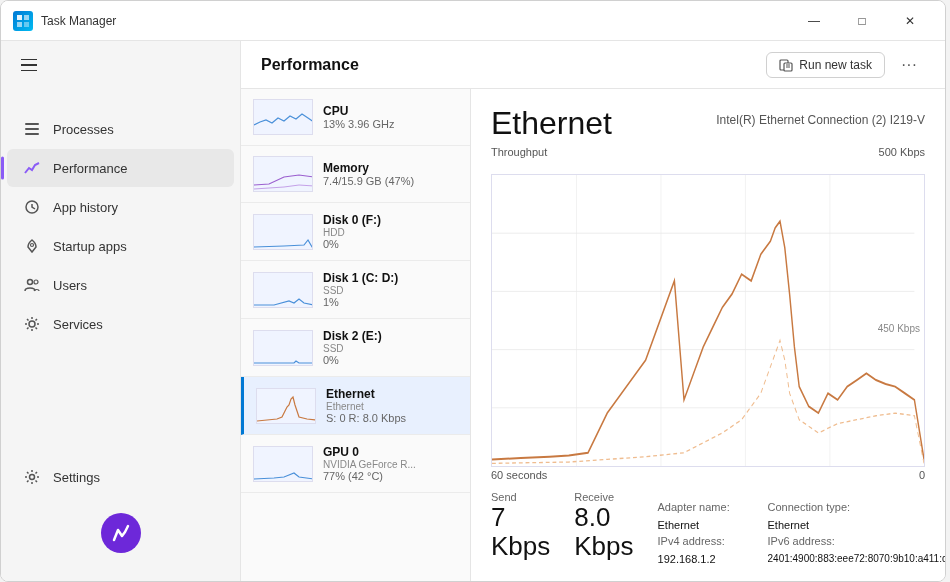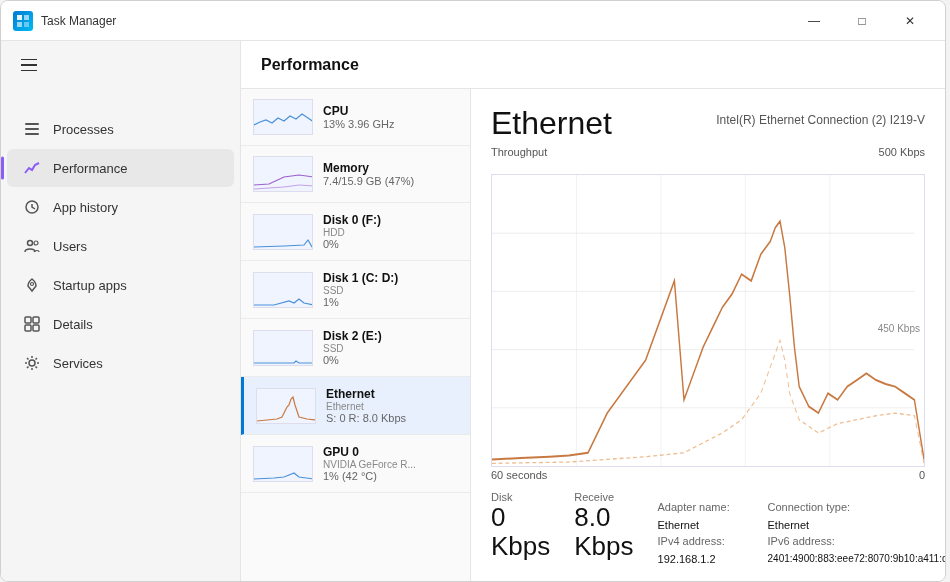--- a/index.html
+++ b/index.html
@@ -350,68 +350,89 @@
               <circle cx="8" cy="8" r="6" stroke="#555" stroke-width="1.5"></circle>
               <polyline points="8,5 8,8 11,10" stroke="#555" stroke-width="1.5"></polyline>
             </svg>
           </div>
           <span>App history</span>
         </div>
 
         <div class="nav-item">
           <div class="nav-icon">
             <svg width="16" height="16" viewBox="0 0 16 16" fill="none">
+              <path d="M8 2 C8 2, 12 5, 12 9 L8 14 L4 9 C4 5, 8 2, 8 2Z" stroke="#555" stroke-width="1.5" fill="none"></path>
+              <circle cx="8" cy="7" r="1.5" stroke="#555" stroke-width="1.2"></circle>
+            </svg>
+          </div>
+          <span>Startup apps</span>
+        </div>
+
+        <div class="nav-item">
+          <div class="nav-icon">
+            <svg width="16" height="16" viewBox="0 0 16 16" fill="none">
               <circle cx="6" cy="5" r="2.5" stroke="#555" stroke-width="1.5"></circle>
               <path d="M1 14 C1 10, 11 10, 11 14" stroke="#555" stroke-width="1.5" fill="none"></path>
               <circle cx="12" cy="5" r="2" stroke="#555" stroke-width="1.2"></circle>
               <path d="M10 14 C10.5 12, 15 12, 15 14" stroke="#555" stroke-width="1.2" fill="none"></path>
             </svg>
           </div>
           <span>Users</span>
         </div>
 
-        <div class="nav-item">
-          <div class="nav-icon">
-            <svg width="16" height="16" viewBox="0 0 16 16" fill="none">
-              <path d="M8 2 C8 2, 12 5, 12 9 L8 14 L4 9 C4 5, 8 2, 8 2Z" stroke="#555" stroke-width="1.5" fill="none"></path>
-              <circle cx="8" cy="7" r="1.5" stroke="#555" stroke-width="1.2"></circle>
-            </svg>
-          </div>
-          <span>Startup apps</span>
-        </div>
-
-        <div class="nav-item">
-          <div class="nav-icon">
-            <svg width="16" height="16" viewBox="0 0 16 16" fill="none">
-              <rect x="1" y="1" width="6" height="6" rx="1" stroke="#555" stroke-width="1.5"></rect>
-              <rect x="9" y="1" width="6" height="6" rx="1" stroke="#555" stroke-width="1.5"></rect>
-              <rect x="1" y="9" width="6" height="6" rx="1" stroke="#555" stroke-width="1.5"></rect>
-              <rect x="9" y="9" width="6" height="6" rx="1" stroke="#555" stroke-width="1.5"></rect>
-            </svg>
-          </div>
-          <span>Details</span>
-        </div>
 
         <div class="nav-item">
           <div class="nav-icon">
             <svg width="16" height="16" viewBox="0 0 16 16" fill="none">
               <circle cx="8" cy="8" r="3" stroke="#555" stroke-width="1.5"></circle>
               <path d="M8 1 L8 3 M8 13 L8 15 M1 8 L3 8 M13 8 L15 8 M3 3 L4.5 4.5 M11.5 11.5 L13 13 M13 3 L11.5 4.5 M4.5 11.5 L3 13" stroke="#555" stroke-width="1.5"></path>
             </svg>
           </div>
           <span>Services</span>
         </div>
       </div>
 
+      <div class="sidebar-bottom">
+        <div class="nav-item">
+          <div class="nav-icon">
+            <svg width="16" height="16" viewBox="0 0 16 16" fill="none">
+              <circle cx="8" cy="8" r="2.5" stroke="#555" stroke-width="1.5"></circle>
+              <path d="M8 1 L8 3 M8 13 L8 15 M1 8 L3 8 M13 8 L15 8 M3 3 L4.5 4.5 M11.5 11.5 L13 13 M13 3 L11.5 4.5 M4.5 11.5 L3 13" stroke="#555" stroke-width="1.5"></path>
+            </svg>
+          </div>
+          <span>Settings</span>
+        </div>
+        <div style="display:flex; justify-content:center; padding: 8px 0;">
+          <div class="brand-logo">
+            <svg width="22" height="22" viewBox="0 0 22 22" fill="none">
+              <path d="M4 18 L8 8 L12 14 L15 10 L18 4" stroke="white" stroke-width="2.5" fill="none" stroke-linejoin="round" stroke-linecap="round"></path>
+            </svg>
+          </div>
+        </div>
+      </div>
     </div>
 
     <div class="main-content">
 
       <div class="main-header">
         <span class="main-title">Performance</span>
+        <div class="header-actions">
+          <button class="run-task-btn">
+            <svg width="14" height="14" viewBox="0 0 14 14">
+              <rect x="1" y="2" width="8" height="10" rx="1" stroke="#555" stroke-width="1.2" fill="none"></rect>
+              <rect x="5" y="5" width="8" height="8" rx="1" fill="white" stroke="#555" stroke-width="1.2"></rect>
+              <line x1="7" y1="7" x2="11" y2="7" stroke="#555" stroke-width="1.2"></line>
+              <line x1="7" y1="9" x2="11" y2="9" stroke="#555" stroke-width="1.2"></line>
+            </svg>
+            <span>Run new task</span>
+          </button>
+          <button class="more-btn">
+            <span>···</span>
+          </button>
+        </div>
       </div>
 
       <div class="body-split">
 
         <div class="perf-sidebar">
 
           <div class="perf-item">
             <div class="perf-thumb">
               <svg width="60" height="36" viewBox="0 0 60 36">
                 <polyline points="0,25 6,22 12,20 18,23 24,18 30,21 36,16 42,19 48,14 54,18 60,22" stroke="#4a90d9" stroke-width="1.2" fill="none"></polyline>
@@ -490,21 +511,21 @@
 
           <div class="perf-item">
             <div class="perf-thumb">
               <svg width="60" height="36" viewBox="0 0 60 36">
                 <polyline points="0,32 20,31 30,30 35,28 40,26 45,30 60,32" stroke="#4a90d9" stroke-width="1.2" fill="none"></polyline>
               </svg>
             </div>
             <div class="perf-info">
               <div class="perf-name">GPU 0</div>
               <div class="perf-sub" style="color:#888;font-size:10px;">NVIDIA GeForce R...</div>
-              <div class="perf-sub">1%  (42 °C)</div>
+              <div class="perf-sub">77%  (42 °C)</div>
             </div>
           </div>
         </div>
 
         <div class="perf-detail">
           <div class="ethernet-header">
             <span class="ethernet-title">Ethernet</span>
             <span class="ethernet-model">Intel(R) Ethernet Connection (2) I219-V</span>
           </div>
 
@@ -538,23 +559,23 @@
             </svg>
           </div>
 
           <div class="chart-label-bottom">
             <span>60 seconds</span>
             <span>0</span>
           </div>
 
           <div class="stats-row">
             <div class="stat-block">
-              <div class="stat-label">Disk</div>
+              <div class="stat-label">Send</div>
               <div class="stat-value">
-                <span>0 Kbps</span>
+                <span>7 Kbps</span>
               </div>
             </div>
             <div class="stat-block">
               <div class="stat-label">Receive</div>
               <div class="stat-value">
                 <span>8.0 Kbps</span>
               </div>
             </div>
             <div style="flex:2;">
               <div class="info-grid">

